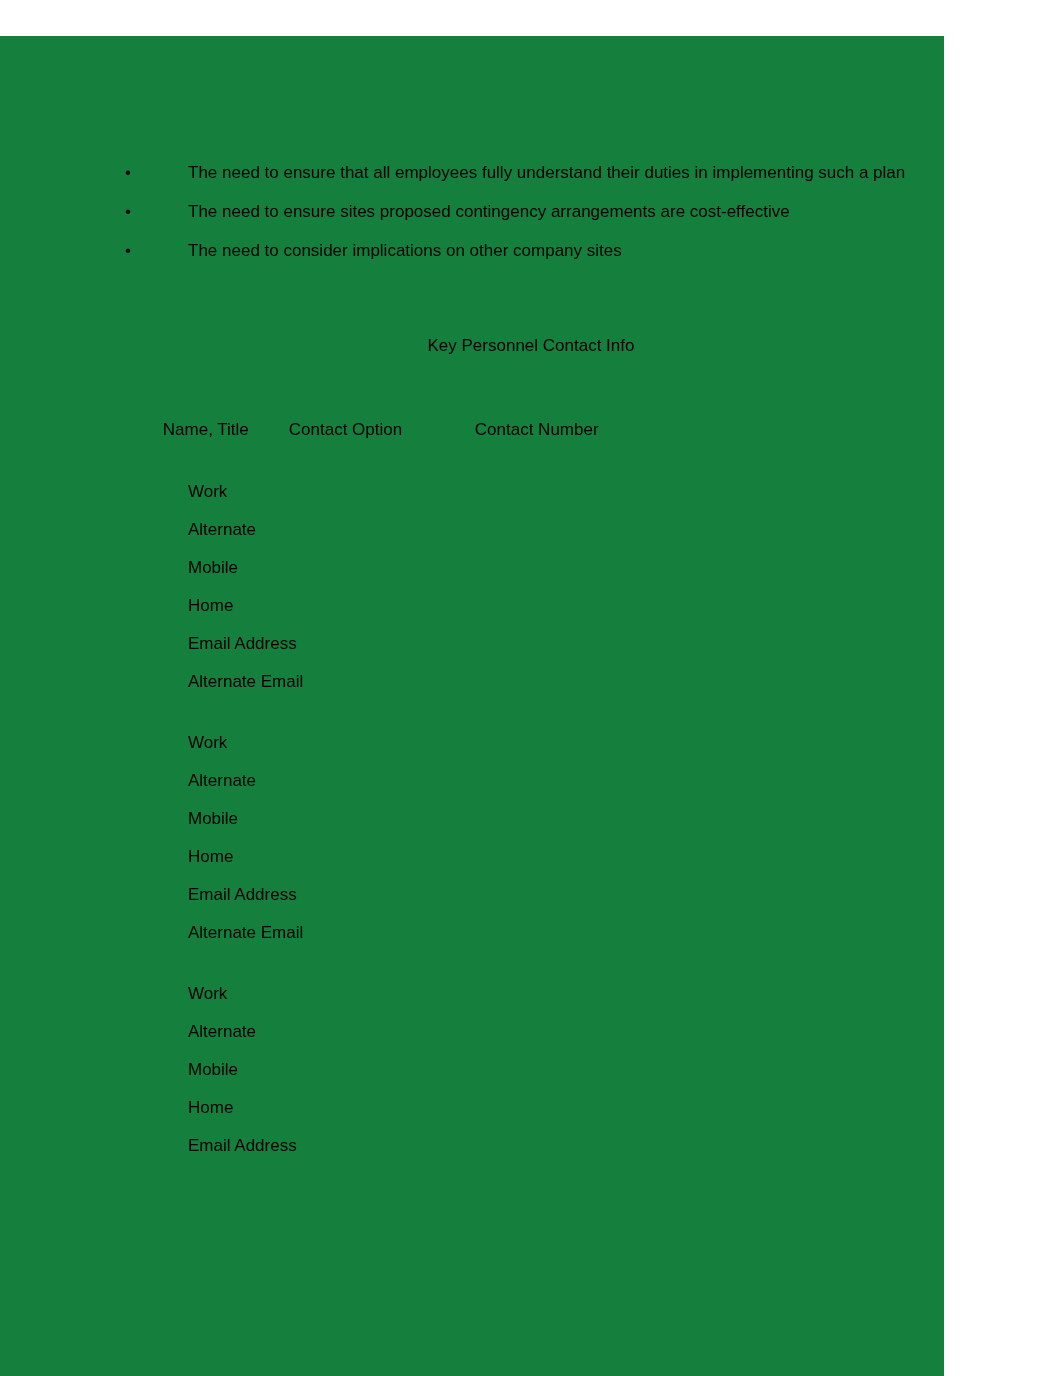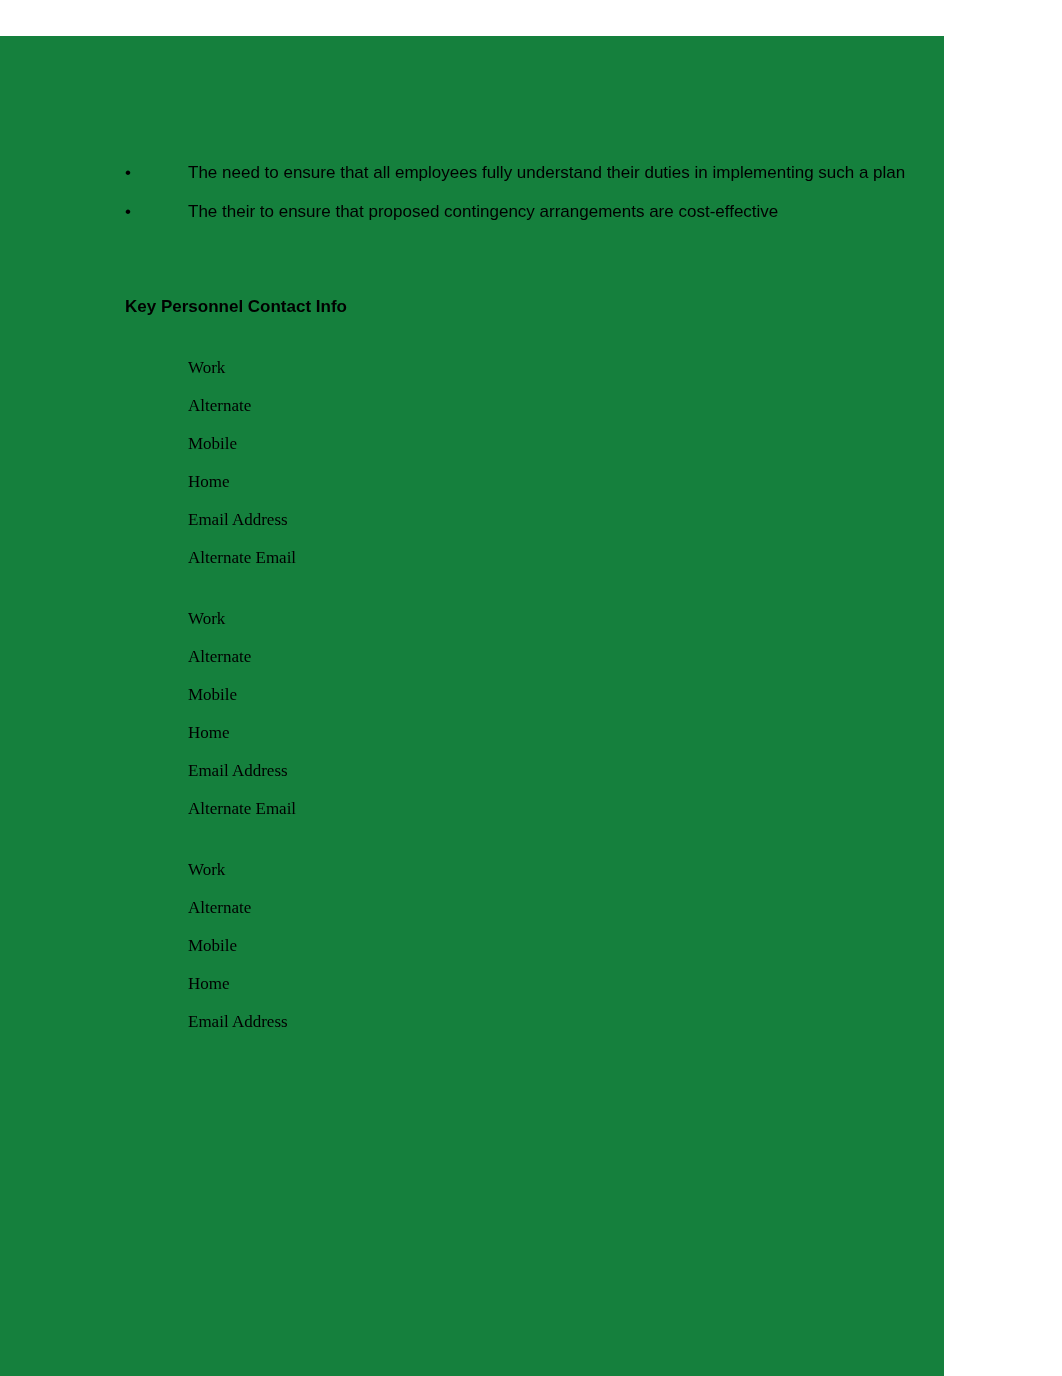--- a/index.html
+++ b/index.html
@@ -56,21 +56,22 @@
 
   
   .spacer-lg { height: 72px; }
   .spacer-md { height: 38px; }
 
   
   .section-heading {
     font-size: 17px;
     line-height: 23px;
     margin: 0;
-    font-weight: bold;
+    font-weight: normal;
+    text-align: center;
   }
 
   
   .contact-table {
     font-size: 17px;
   }
   .column-header-row {
     line-height: 23px;
     margin: 0 0 16px 0;
     white-space: pre;
@@ -81,47 +82,52 @@
 
   .contact-block {
     margin: 0 0 38px 0;
   }
   .contact-block:last-child { margin-bottom: 0; }
 
   .contact-row {
     line-height: 23px;
     margin: 0 0 15px 0;
     padding-left: 63px;
-    font-family: Liberation Serif, serif;
   }
   .contact-row:last-child { margin-bottom: 0; }
 </style>
 </head>
 <body>
 
 <div class="page">
   <div class="doc-body">
 
     <ul class="bullet-list">
       <li class="bullet-item">
         <span class="bullet-glyph">•</span><span class="bullet-text">The need to ensure that all employees fully understand their duties in implementing such a plan</span>
       </li>
       <li class="bullet-item">
-        <span class="bullet-glyph">•</span><span class="bullet-text">The their to ensure that proposed contingency arrangements are cost-effective</span>
+        <span class="bullet-glyph">•</span><span class="bullet-text">The need to ensure sites proposed contingency arrangements are cost-effective</span>
+      </li>
+      <li class="bullet-item">
+        <span class="bullet-glyph">•</span><span class="bullet-text">The need to consider implications on other company sites</span>
       </li>
     </ul>
 
     <div class="spacer-lg"></div>
 
     <p class="section-heading">Key Personnel Contact Info</p>
 
     <div class="spacer-md"></div>
 
     <div class="contact-table">
 
+      <div class="column-header-row">
+        <span class="col-name">Name, Title</span><span class="col-option">Contact Option</span><span class="col-number">Contact Number</span>
+      </div>
 
       <div class="contact-block">
         <div class="contact-row">Work</div>
         <div class="contact-row">Alternate</div>
         <div class="contact-row">Mobile</div>
         <div class="contact-row">Home</div>
         <div class="contact-row">Email Address</div>
         <div class="contact-row">Alternate Email</div>
       </div>
 

